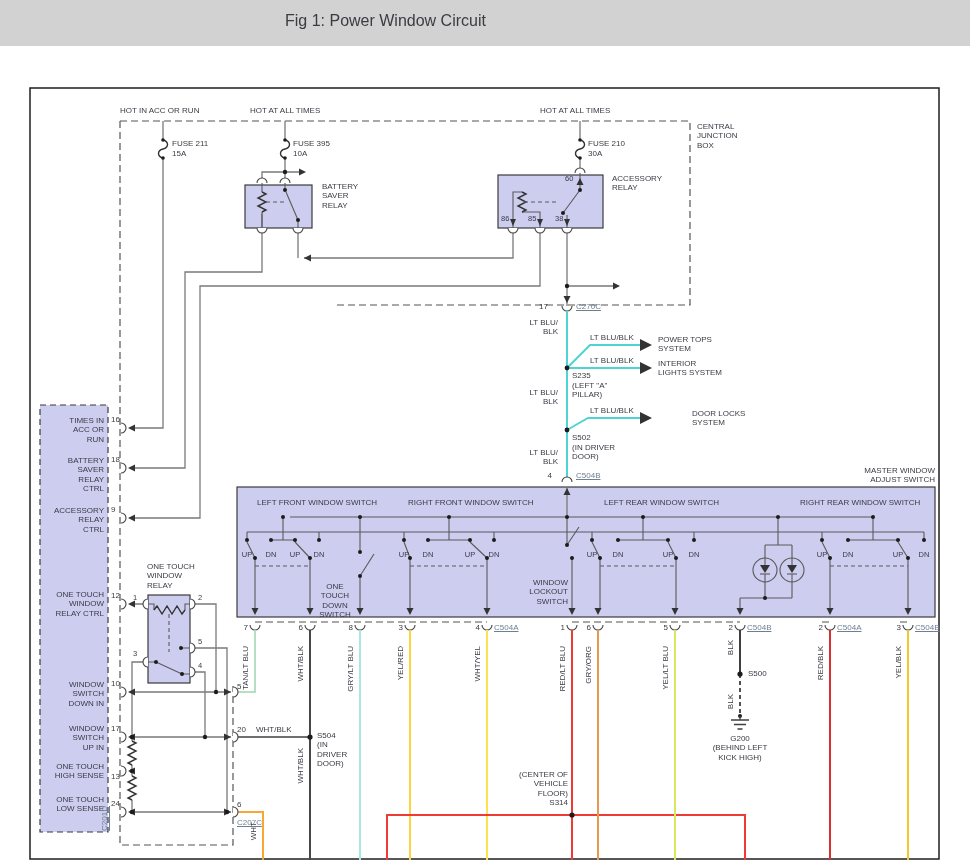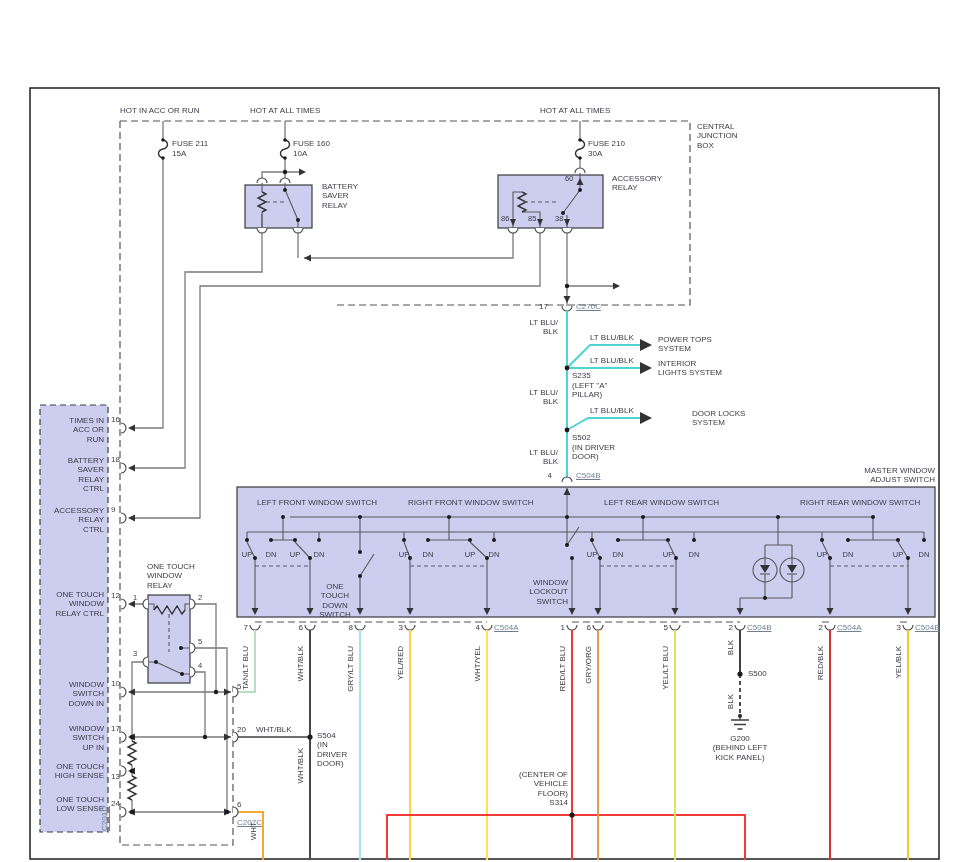--- a/index.html
+++ b/index.html
@@ -26,20 +26,23 @@
   .ra{text-align:right;}
   .ctr{text-align:center;}
   .con{color:#6e7f92;text-decoration:underline;}
   .v{writing-mode:vertical-rl;transform:rotate(180deg);}
   .sm{font-size:7.5px;}
 </style>
 </head>
 <body>
 
 <div id="stage">
+  <div id="banner">
+    <span class="t">Fig 1: Power Window Circuit</span>
+  </div>
 
   <svg width="970" height="862" viewBox="0 0 970 862">
 
     <rect class="frame" x="30" y="88" width="909" height="771"></rect>
 
     <g>
       <path class="dash" d="M120 121 H690 V305 H335"></path>
       <path class="dash" d="M120 121 V845 H233 V686"></path>
       <path class="dash" d="M255 622 H487 M572 622 H740 M822 622 H832 M900 622 H910"></path>
     </g>
@@ -266,21 +269,21 @@
       <circle class="dot" cx="132" cy="771" r="2.2"></circle>
         <circle class="dot" cx="132" cy="812" r="2.2"></circle>
     </g>
   </svg>
 
   <span class="lbl" style="left:120px;top:106px">HOT IN ACC OR RUN</span>
   <span class="lbl" style="left:250px;top:106px">HOT AT ALL TIMES</span>
   <span class="lbl" style="left:540px;top:106px">HOT AT ALL TIMES</span>
   <span class="lbl" style="left:172px;top:139px">FUSE 211</span>
   <span class="lbl" style="left:172px;top:149px">15A</span>
-  <span class="lbl" style="left:293px;top:139px">FUSE 160</span>
+  <span class="lbl" style="left:293px;top:139px">FUSE 395</span>
   <span class="lbl" style="left:293px;top:149px">10A</span>
   <span class="lbl" style="left:588px;top:139px">FUSE 210</span>
   <span class="lbl" style="left:588px;top:149px">30A</span>
   <span class="lbl" style="left:322px;top:182px">BATTERY
 SAVER
 RELAY</span>
   <span class="lbl" style="left:612px;top:174px">ACCESSORY
 RELAY</span>
   <span class="lbl" style="left:697px;top:122px">CENTRAL
 JUNCTION
@@ -373,21 +376,21 @@
   <span class="lbl v" style="left:726px;top:640px">BLK</span>
   <span class="lbl v" style="left:816px;top:646px">RED/BLK</span>
   <span class="lbl v" style="left:894px;top:646px">YEL/BLK</span>
   <span class="lbl v" style="left:296px;top:748px">WHT/BLK</span>
   <span class="lbl v" style="left:726px;top:694px">BLK</span>
   <span class="lbl v" style="left:249px;top:822px">WHT</span>
 
   <span class="lbl" style="left:748px;top:669px">S500</span>
   <span class="lbl ctr" style="left:698px;top:734px;width:84px">G200
 (BEHIND LEFT
-KICK PANEL)</span>
+KICK HIGH)</span>
   <span class="lbl ra" style="left:498px;top:770px;width:70px">(CENTER OF
 VEHICLE
 FLOOR)
 S314</span>
   <span class="lbl" style="left:317px;top:731px">S504
 (IN
 DRIVER
 DOOR)</span>
 
   <span class="lbl ra" style="left:40px;top:416px;width:64px">TIMES IN

